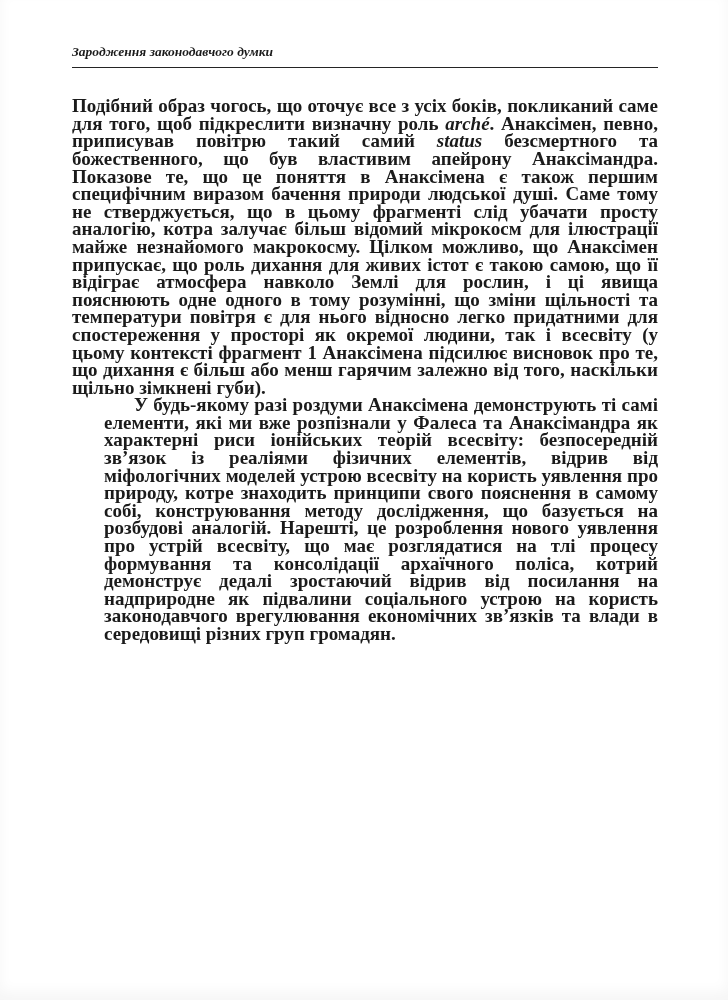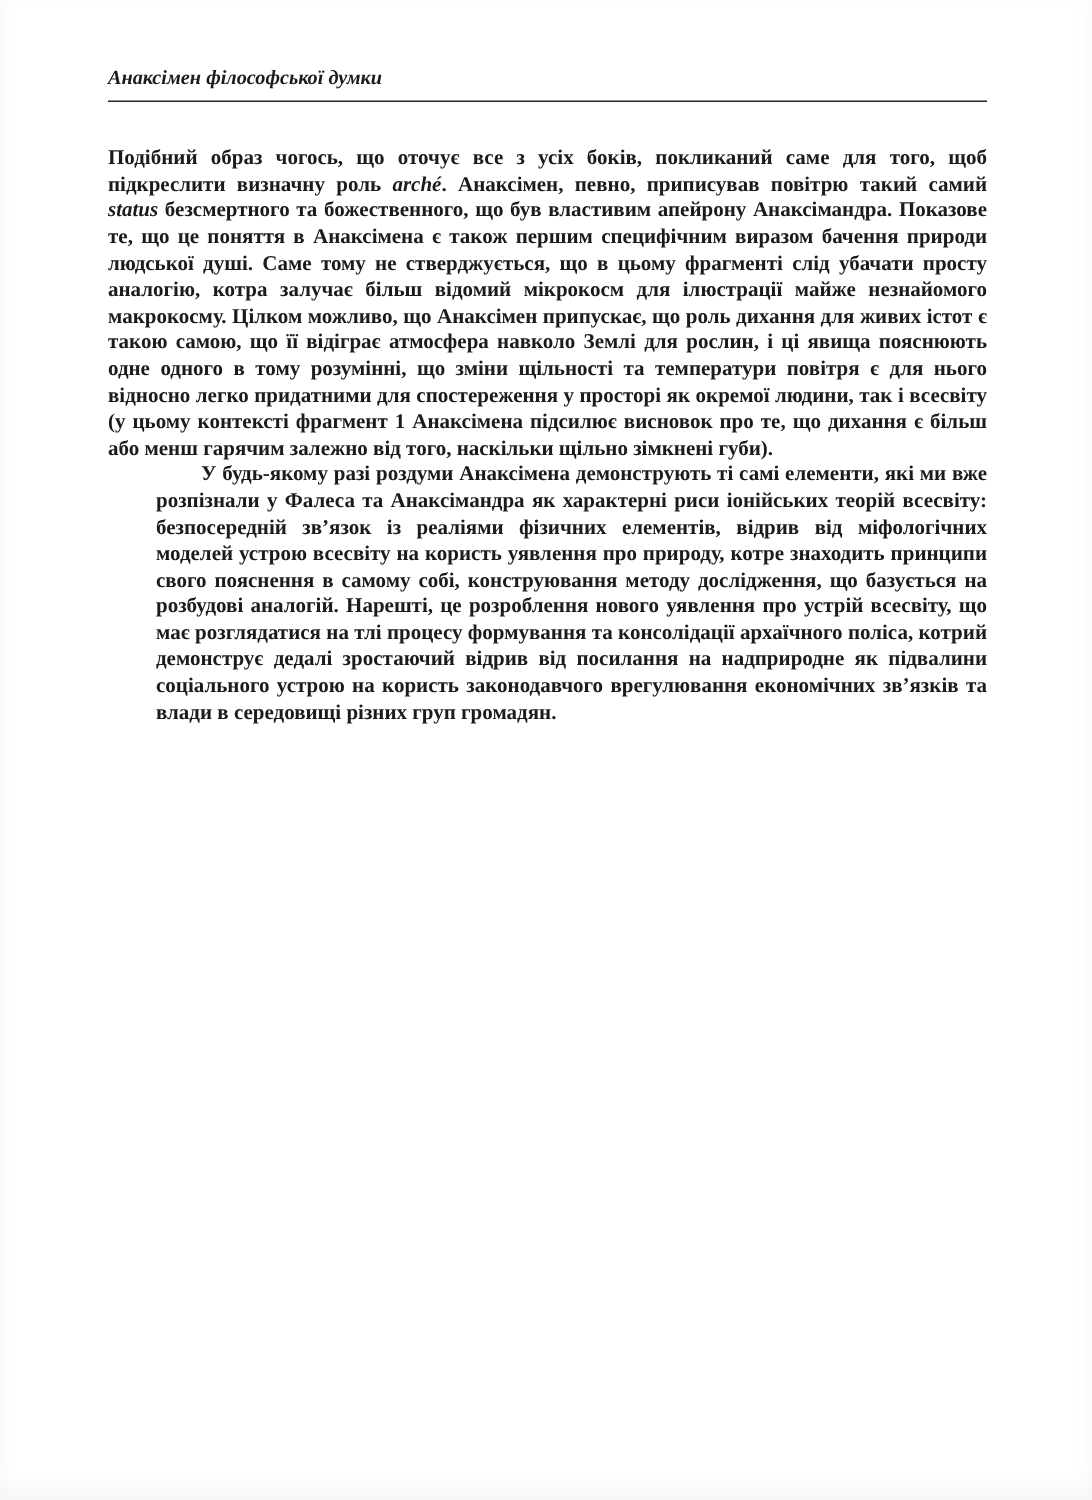--- a/index.html
+++ b/index.html
@@ -31,21 +31,21 @@
     color: #1b1b1b;
     padding-bottom: 7px;
   }
   .header-rule {
     width: 100%;
     height: 0;
     border-bottom: 1.6px solid #242424;
   }
   .body-text {
     margin-top: 29px;
-    font-size: 14px;
+    font-size: 19px;
     line-height: 17.6px;
     font-weight: 600;
     text-align: justify;
     color: #1b1b1b;
   }
   .para {
     margin: 0;
   }
   .para.indent {
     text-indent: 30px;
@@ -54,21 +54,21 @@
   .para i {
     font-style: italic;
   }
 </style>
 </head>
 <body>
 
 <div class="page">
   <div class="content">
 
-    <div class="running-head">Анаксімен філософської думки</div>
+    <div class="running-head">Зародження законодавчого думки</div>
 
     <div class="header-rule"></div>
 
     <div class="body-text">
       <p class="para"><span>Подібний образ чогось, що оточує все з усіх боків, покликаний саме для того, щоб підкреслити визначну роль </span><i>arché</i><span>. Анаксімен, певно, приписував повітрю такий самий </span><i>status</i><span> безсмертного та божественного, що був властивим апейрону Анаксімандра. Показове те, що це поняття в Анаксімена є також першим специфічним виразом бачення природи людської душі. Саме тому не стверджується, що в цьому фрагменті слід убачати просту аналогію, котра залучає більш відомий мікрокосм для ілюстрації майже незнайомого макрокосму. Цілком можливо, що Анаксімен припускає, що роль дихання для живих істот є такою самою, що її відіграє атмосфера навколо Землі для рослин, і ці явища пояснюють одне одного в тому розумінні, що зміни щільності та температури повітря є для нього відносно легко придатними для спостереження у просторі як окремої людини, так і всесвіту (у цьому контексті фрагмент 1 Анаксімена підсилює висновок про те, що дихання є більш або менш гарячим залежно від того, наскільки щільно зімкнені губи).</span></p>
       <p class="para indent">У будь-якому разі роздуми Анаксімена демонструють ті самі елементи, які ми вже розпізнали у Фалеса та Анаксімандра як характерні риси іонійських теорій всесвіту: безпосередній зв’язок із реаліями фізичних елементів, відрив від міфологічних моделей устрою всесвіту на користь уявлення про природу, котре знаходить принципи свого пояснення в самому собі, конструювання методу дослідження, що базується на розбудові аналогій. Нарешті, це розроблення нового уявлення про устрій всесвіту, що має розглядатися на тлі процесу формування та консолідації архаїчного поліса, котрий демонструє дедалі зростаючий відрив від посилання на надприродне як підвалини соціального устрою на користь законодавчого врегулювання економічних зв’язків та влади в середовищі різних груп громадян.</p>
     </div>
 
   </div>
 </div>

